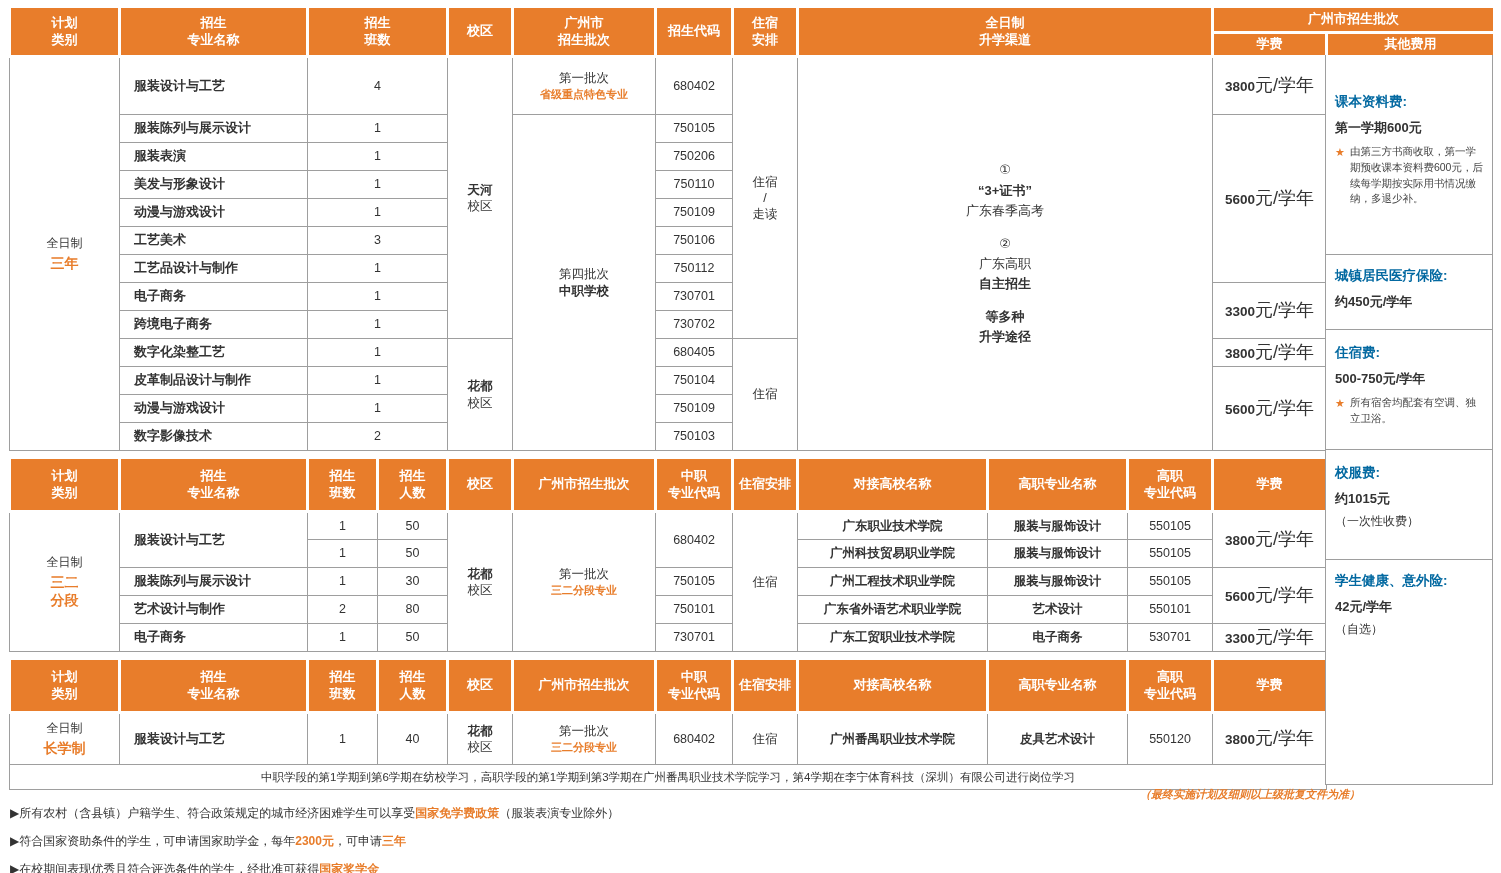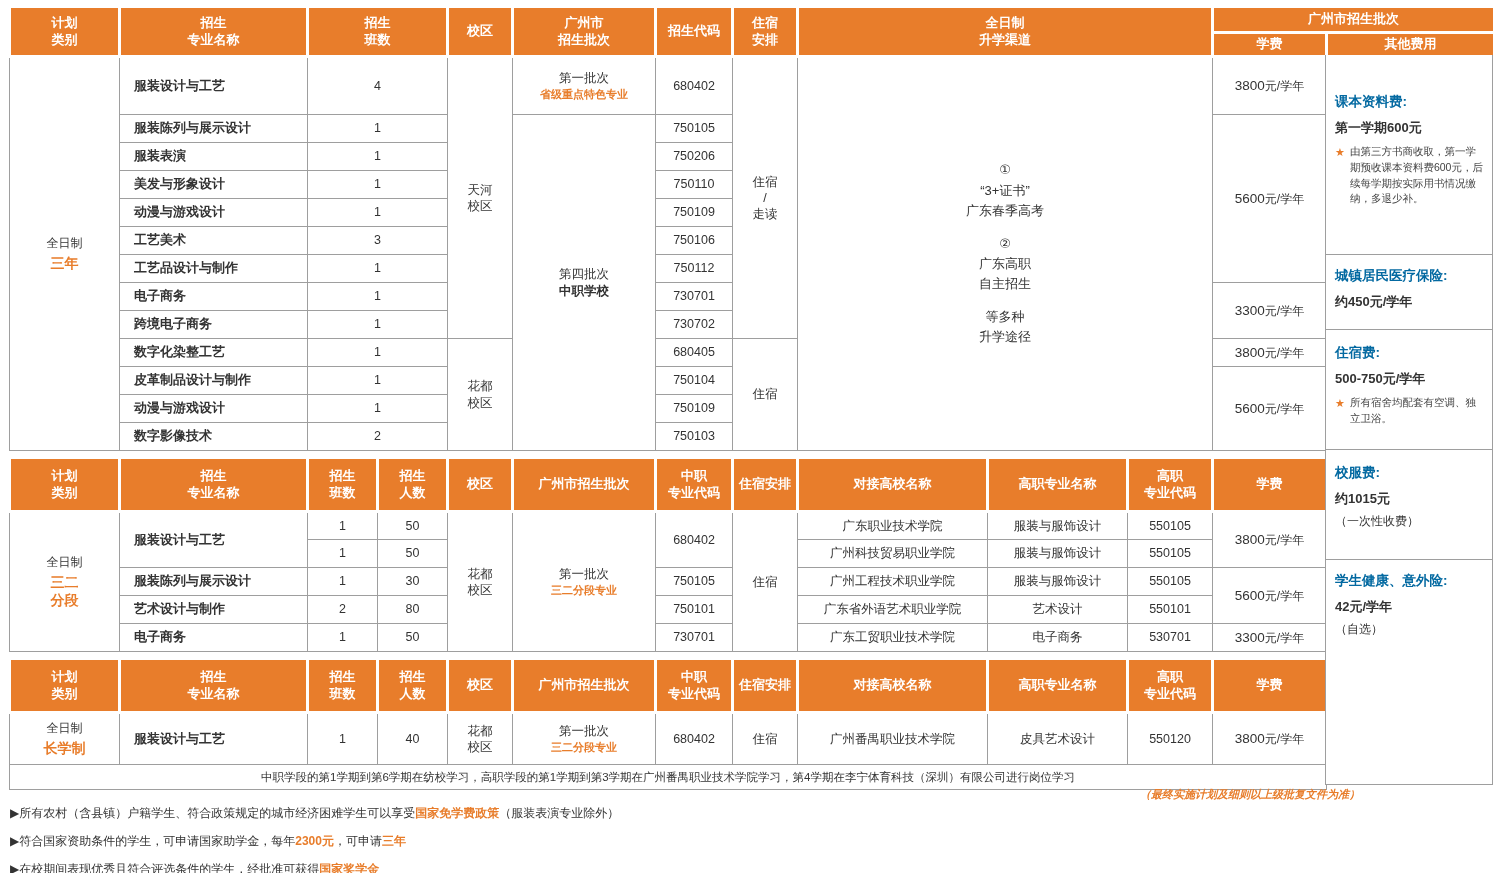--- a/index.html
+++ b/index.html
@@ -15,30 +15,30 @@
   #t3 { width:1317px; }
   th {
     background:#E87D2B; color:#fff; font-size:13px; font-weight:bold;
     border:3px solid #fff; padding:0 2px; text-align:center; line-height:1.3; vertical-align:middle;
   }
   td {
     border:1px solid #9e9e9e; background:#fff; color:#333;
     text-align:center; font-size:12.5px; line-height:1.3; padding:0 2px; vertical-align:middle;
   }
   .major { text-align:left; padding-left:14px; font-weight:bold; font-size:13px; }
-  .b { font-weight:normal; }
+  .b { font-weight:bold; }
   .plan-top { font-size:12px; }
   .plan-bottom { color:#E87D2B; font-weight:bold; font-size:14px; line-height:1.3; margin-top:2px; }
   .batch-sub { display:inline-block; margin-top:1px; }
   .batch-sub.orange { color:#E87D2B; font-weight:bold; font-size:11px; }
   .batch-sub.dark { color:#333; font-weight:bold; font-size:12.5px; }
   .pathway div { line-height:1.55; font-size:13px; }
   .pgap { height:13px; }
   .fee .b { font-size:13.5px; }
-  .fee .unit { font-size:12px; font-weight:normal; }
+  .fee .unit { font-size:18px; font-weight:normal; }
   .ghost { border:none; background:#fff; }
   .note-cell { font-size:11.5px; }
   
   .sidebar {
     position:absolute; left:1325px; top:55px; width:168px; height:730px;
     background:#fff; border:1px solid #9e9e9e; border-top:none;
   }
   .sb-sec { padding:12px 9px 0 9px; border-bottom:1px solid #9e9e9e; overflow:hidden; }
   .sb-sec:last-child { border-bottom:none; }
   .sb-sec:nth-child(1) { padding-top:38px; }

